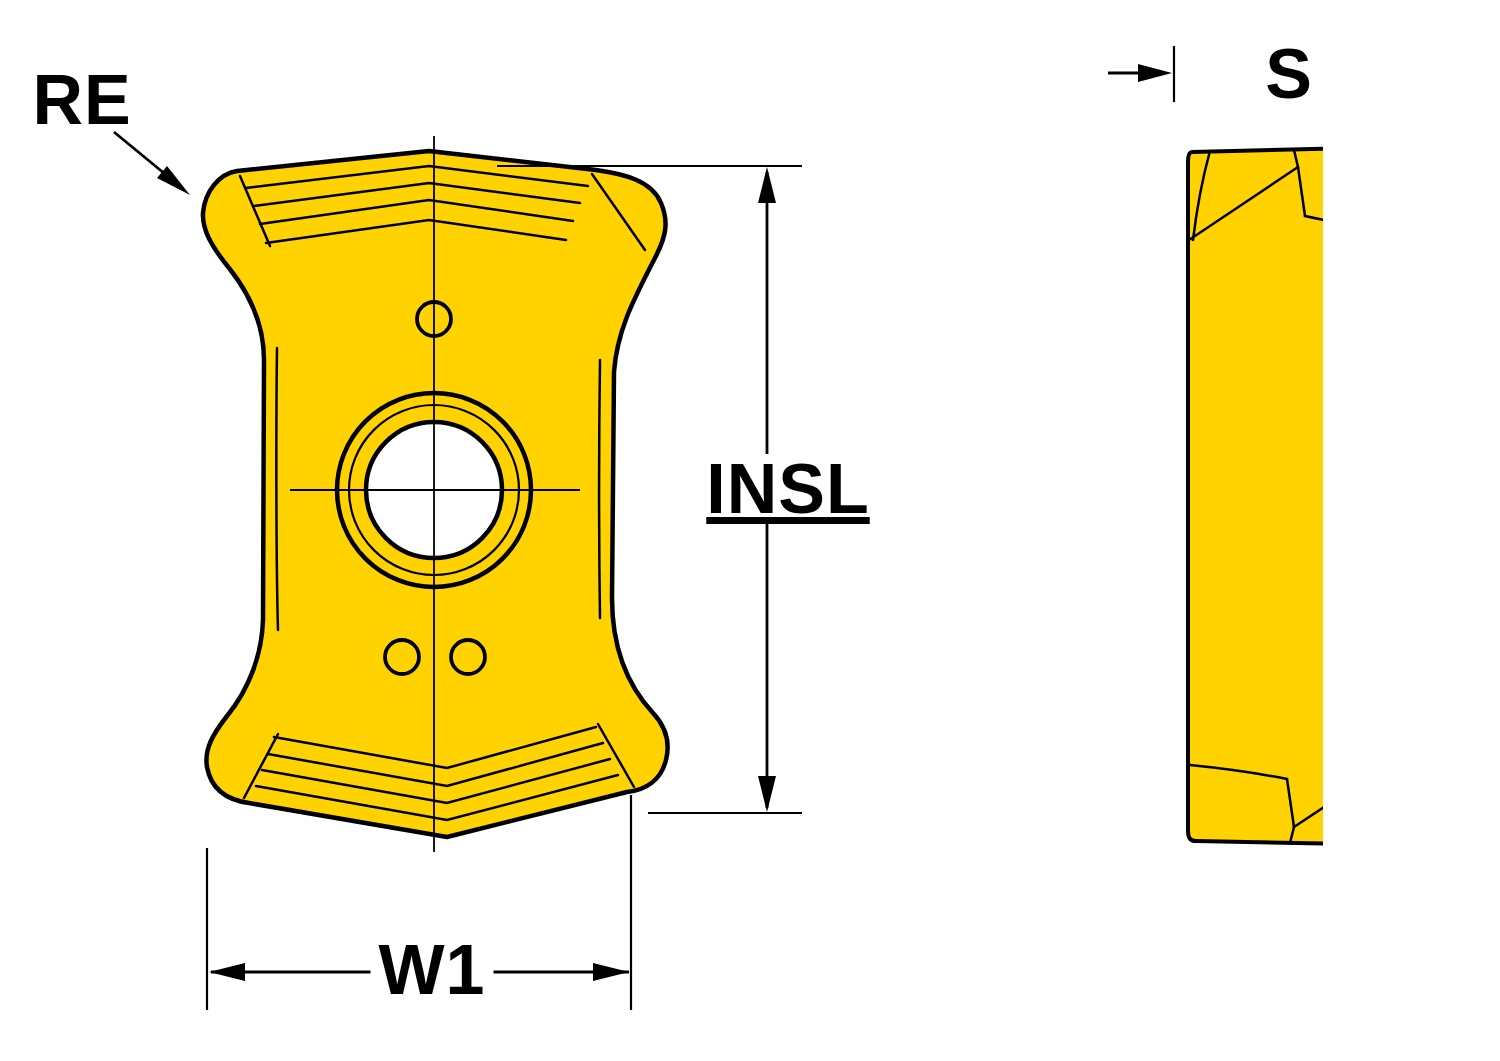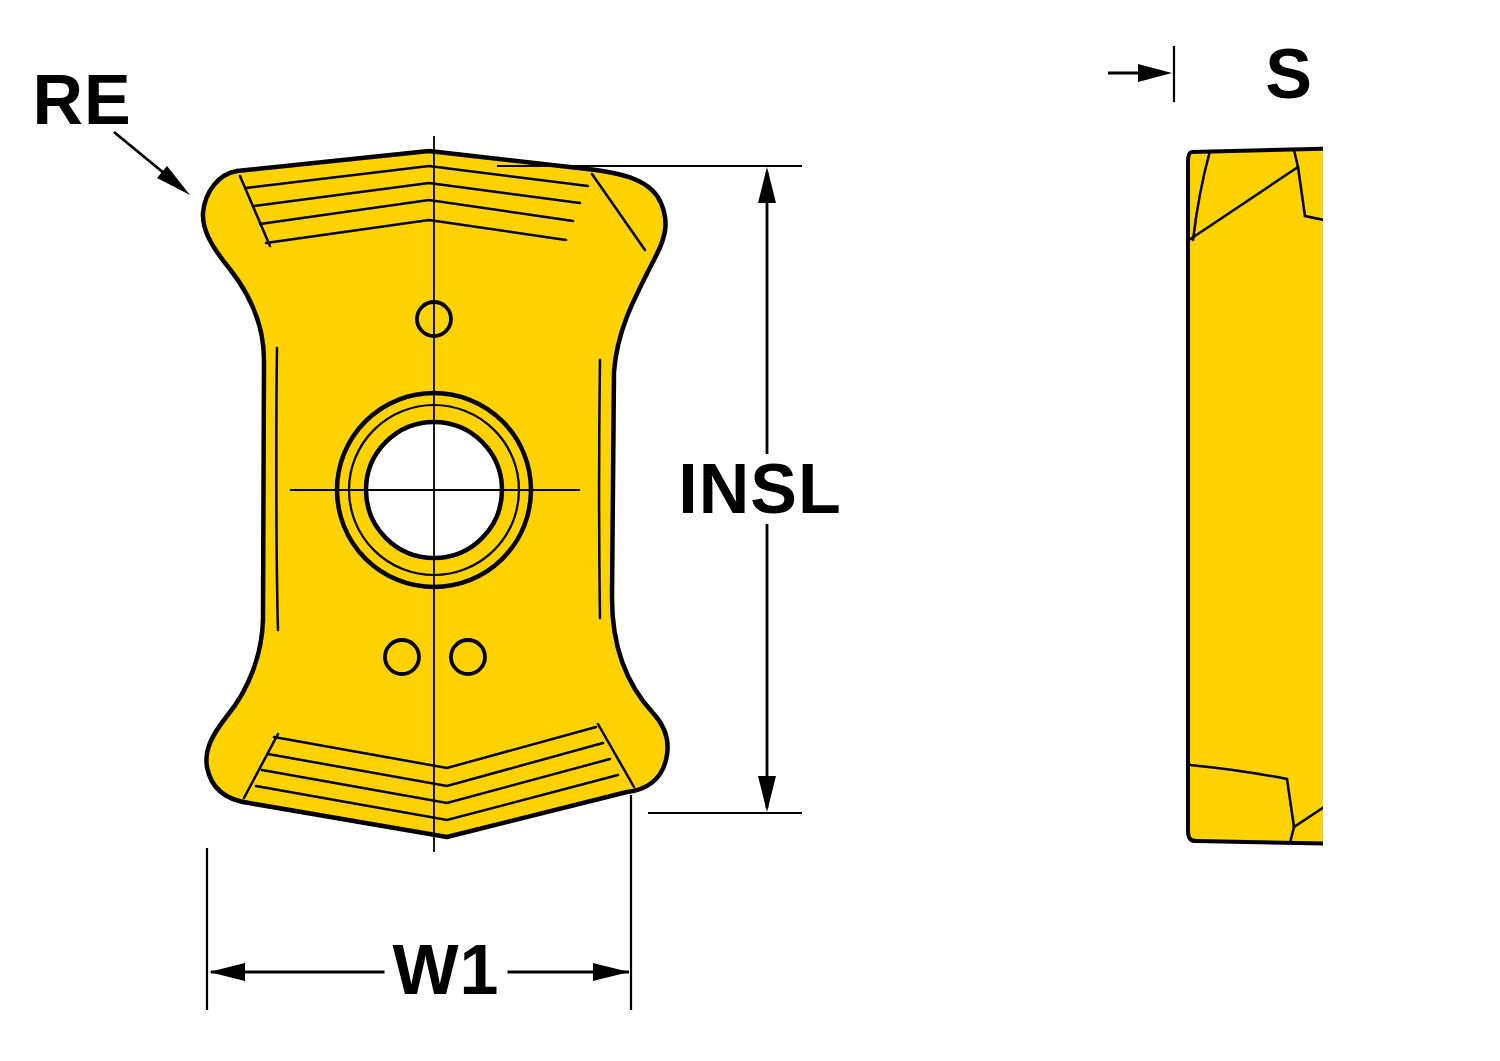--- a/index.html
+++ b/index.html
@@ -88,22 +88,22 @@
     color: var(--outline, #000000);
     line-height: 1;
     white-space: nowrap;
     letter-spacing: 1px;
   }
   .masked {
     background: var(--background, #ffffff);
     padding: 0 8px;
   }
   #label-re   { left: 82px;   top: 100px; }
-  #label-insl { left: 760px;  top: 489px; }
-  #label-w1   { left: 446px;  top: 970px; }
+  #label-insl { left: 788px;  top: 489px; text-decoration: underline; }
+  #label-w1   { left: 432px;  top: 970px; }
   #label-s    { left: 1289px; top: 74px;  }
 </style>
 </head>
 <body>
 
 <div class="canvas">
 
   <svg width="1500" height="1061" viewBox="0 0 1500 1061">
 
     <g>

